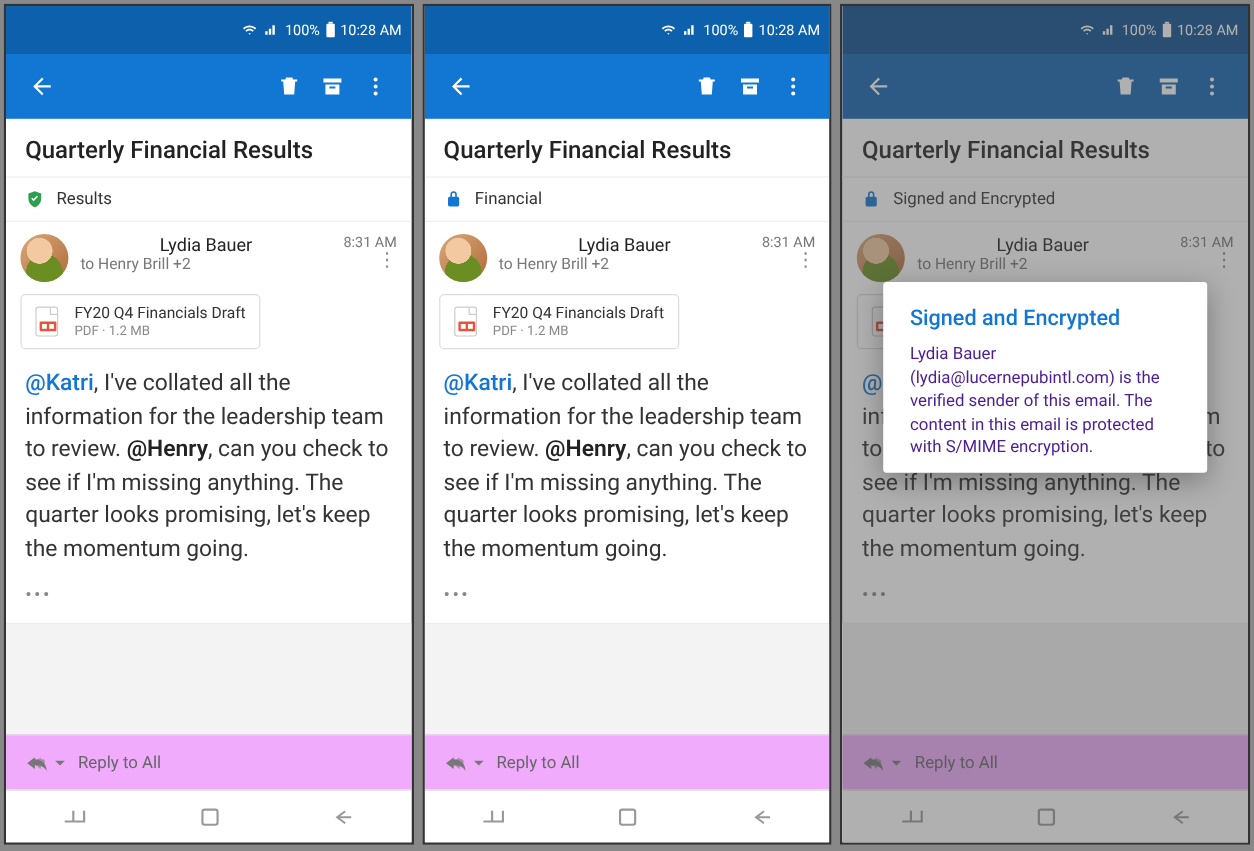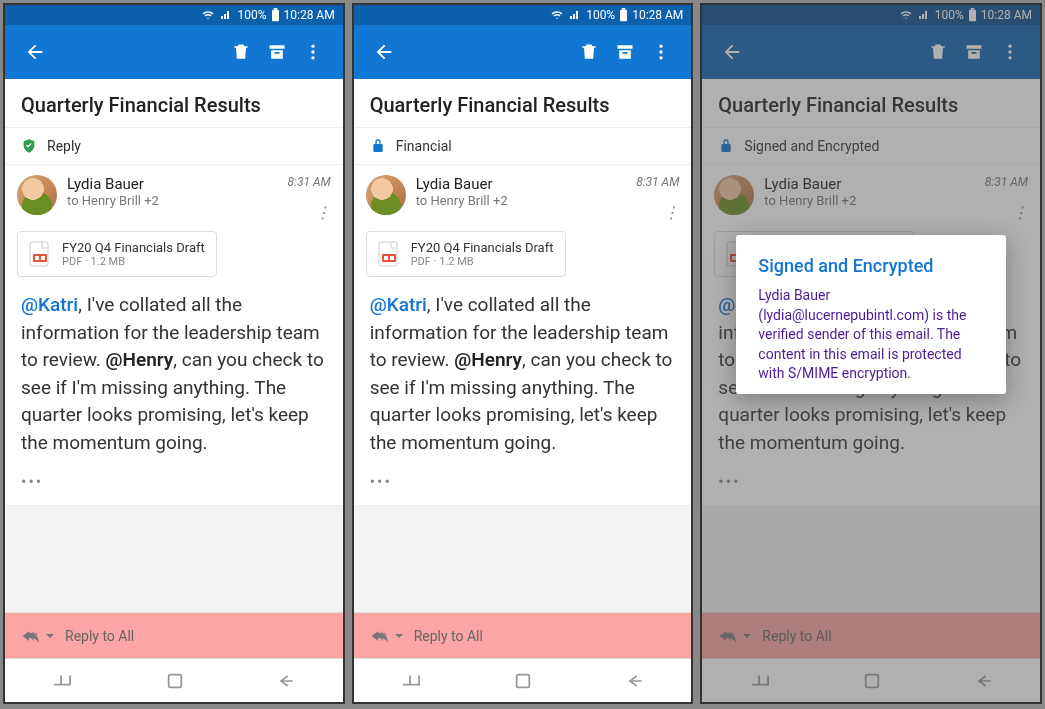--- a/index.html
+++ b/index.html
@@ -1,42 +1,42 @@
 <!DOCTYPE html>
 <html><head>
 <meta charset="utf-8">
 <style>
   * { box-sizing: border-box; margin: 0; padding: 0; }
   body { background: #888; font-family: Roboto, Arial, sans-serif; display: flex; gap: 7px; padding: 3px; }
   .phone { width: 343px; height: 701px; background: #fff; border: 2px solid #333; display: flex; flex-direction: column; position: relative; overflow: hidden; }
-  .statusbar { height: 20px; background: #0d60ac; color: #fff; display: flex; justify-content: flex-end; align-items: center; font-size: 12px; padding: 0 8px; gap: 4px; }
+  .statusbar { height: 40px; background: #0d60ac; color: #fff; display: flex; justify-content: flex-end; align-items: center; font-size: 12px; padding: 0 8px; gap: 4px; }
   .statusbar .sb-icon { display:inline-flex; align-items:center; }
   .appbar { height: 54px; background: #1276d3; display: flex; align-items: center; padding: 0 12px; color: #fff; }
   .appbar .spacer { flex: 1; }
   .iconbtn { width: 36px; height: 36px; display: flex; align-items: center; justify-content: center; cursor: pointer; }
   .subject-row { padding: 14px 16px 10px 16px; font-size: 20px; font-weight: 500; color: #222; border-bottom: 1px solid #eee; }
   .security-row { display: flex; align-items: center; padding: 10px 16px; font-size: 14px; color: #333; border-bottom: 1px solid #eee; gap: 10px; }
   .sender-row { display: flex; padding: 10px 12px 6px 12px; gap: 10px; }
   .avatar { width: 40px; height: 40px; border-radius: 50%; background: linear-gradient(135deg,#d9a97a,#b06a3a); flex-shrink:0; position:relative; overflow:hidden; }
   .avatar::after{content:"";position:absolute;inset:0;background:radial-gradient(circle at 40% 35%, #f2c9a0 0 30%, transparent 31%), radial-gradient(circle at 50% 80%, #6b8e23 0 40%, transparent 41%);}
   .sender-main { flex: 1; }
-  .sender-name { font-size: 15px; color: #222; font-weight:400; }
+  .sender-name { font-size: 15px; color: #222; font-weight:400;text-align:center; }
   .sender-sub { font-size: 13px; color: #777; }
-  .sender-side { text-align: right; font-size: 12px; color: #777; display:flex; flex-direction:column; align-items:flex-end; gap:16px;font-style:italic;}
+  .sender-side { text-align: right; font-size: 12px; color: #777; display:flex; flex-direction:column; align-items:flex-end; gap:0;}
   .vellipsis { color:#888; font-size:16px; line-height:1; }
   .attachment { margin: 4px 12px 10px 12px; border: 1px solid #ddd; border-radius: 4px; padding: 8px 10px; display: flex; gap: 10px; align-items: center; width: 200px; }
   .att-icon { width: 24px; height: 28px; }
   .att-name { font-size: 13px; color: #333; }
   .att-meta { font-size: 11px; color: #888; }
   .body-text { padding: 4px 16px 12px 16px; font-size: 19px; color: #333; line-height: 1.45; }
   .mention { color: #1276d3; font-weight:500; }
   .bold { font-weight:600; color:#222; }
   .more-dots { padding: 4px 16px 14px 16px; color:#888; font-size:16px; border-bottom:1px solid #eee; letter-spacing:2px; }
   .filler { flex:1; background:#f3f3f3; }
-  .reply-row { height: 46px; border-top:1px solid #ddd; display:flex; align-items:center; padding:0 16px; gap:10px; color:#666; font-size:14px; background:#fca5a5;}
+  .reply-row { height: 46px; border-top:1px solid #ddd; display:flex; align-items:center; padding:0 16px; gap:10px; color:#666; font-size:14px; background:#f0abfc;}
   .navbar { height: 44px; border-top:1px solid #ddd; display:flex; justify-content:space-around; align-items:center; background:#fff;}
   .navbar .nb { color:#888; }
   
   .dim-overlay { position:absolute; inset:0; background:rgba(80,80,80,0.45); z-index:5; }
   .phone.dimmed .statusbar { background:#0b4e8c; }
   .phone.dimmed .appbar { background:#0f63b0; }
   .dialog { position:absolute; z-index:10; left:34px; right:34px; top:230px; background:#fff; border-radius:3px; padding:20px 22px 10px 22px; box-shadow:0 6px 24px rgba(0,0,0,0.3); }
   .dialog-title { color:#1276d3; font-size:18px; font-weight:500; margin-bottom:10px; }
   .dialog-body { font-size:14px; color:#4c1d95; line-height:1.4; }
   .dialog-actions { text-align:right; margin-top:14px; }
@@ -94,21 +94,21 @@
         </div>
       </div>
     <div class="subject-row">Quarterly Financial Results</div>
     <div class="security-row">
       <span>
           <svg width="16" height="16" viewBox="0 0 24 24">
             <path fill="#2e9e4f" d="M12 2l8 3v6c0 5-3.5 9.7-8 11-4.5-1.3-8-6-8-11V5l8-3z"></path>
             <path fill="#fff" d="M10.5 14.5l-3-3 1.4-1.4 1.6 1.6 4.1-4.1 1.4 1.4z"></path>
           </svg>
         </span>
-      <span>Reply</span>
+      <span>Results</span>
     </div>
     <div class="sender-row">
       <div class="avatar"></div>
       <div class="sender-main">
         <div class="sender-name">Lydia Bauer</div>
         <div class="sender-sub">to Henry Brill +2</div>
       </div>
       <div class="sender-side">
         <span>8:31 AM</span>
         <span class="vellipsis">⋮</span>

